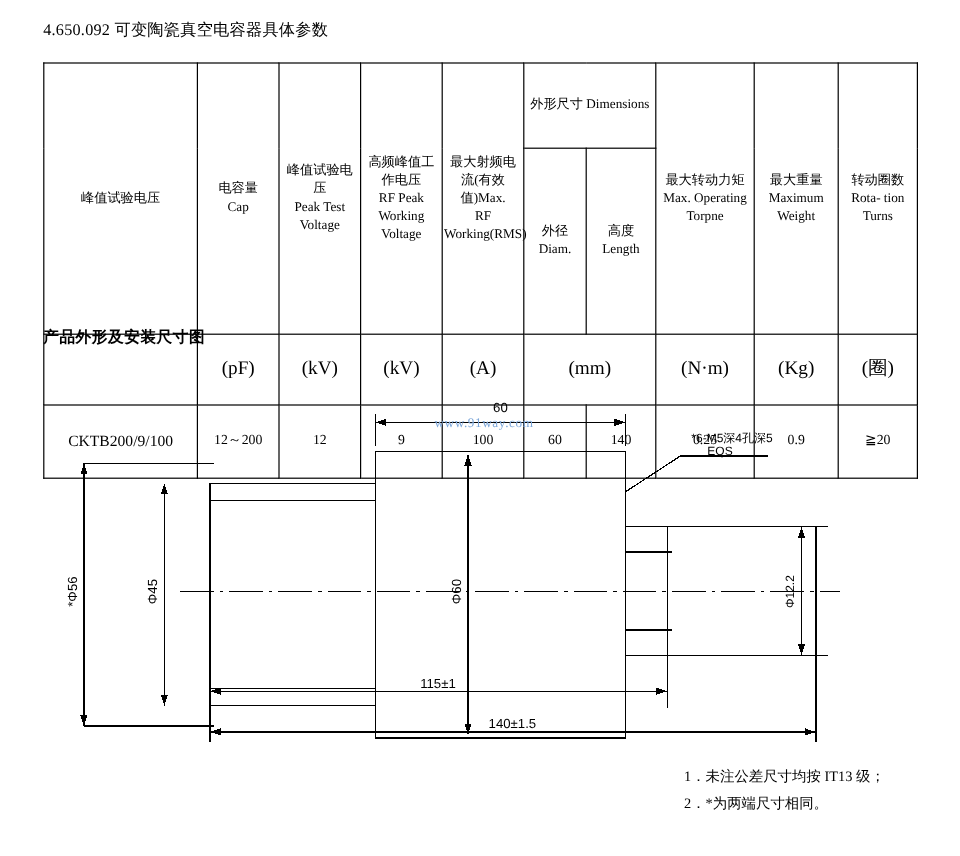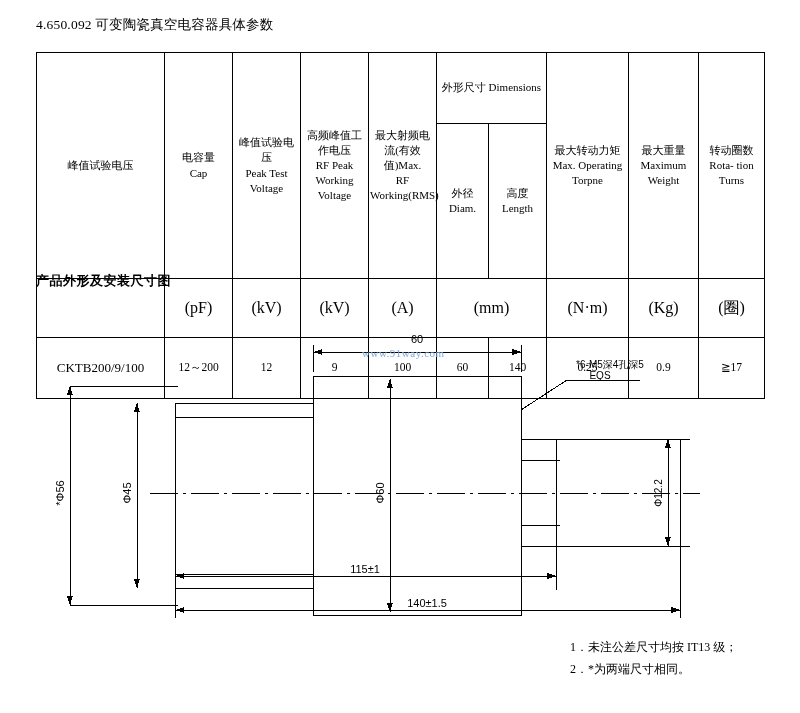--- a/index.html
+++ b/index.html
@@ -201,21 +201,21 @@
     <tr class="data-row">
       <td class="model">CKTB200/9/100</td>
       <td>12～200</td>
       <td>12</td>
       <td>9</td>
       <td>100</td>
       <td>60</td>
       <td>140</td>
       <td>0.25</td>
       <td>0.9</td>
-      <td>≧17</td>
+      <td>≧20</td>
     </tr>
   </tbody>
     </table>
 
   <div class="sub-title">产品外形及安装尺寸图</div>
 
   <div class="drawing">
     <svg width="800" height="413" viewBox="0 0 800 413" xmlns="http://www.w3.org/2000/svg">
       <g stroke="#000" fill="none" stroke-width="1" shape-rendering="crispEdges">
 

